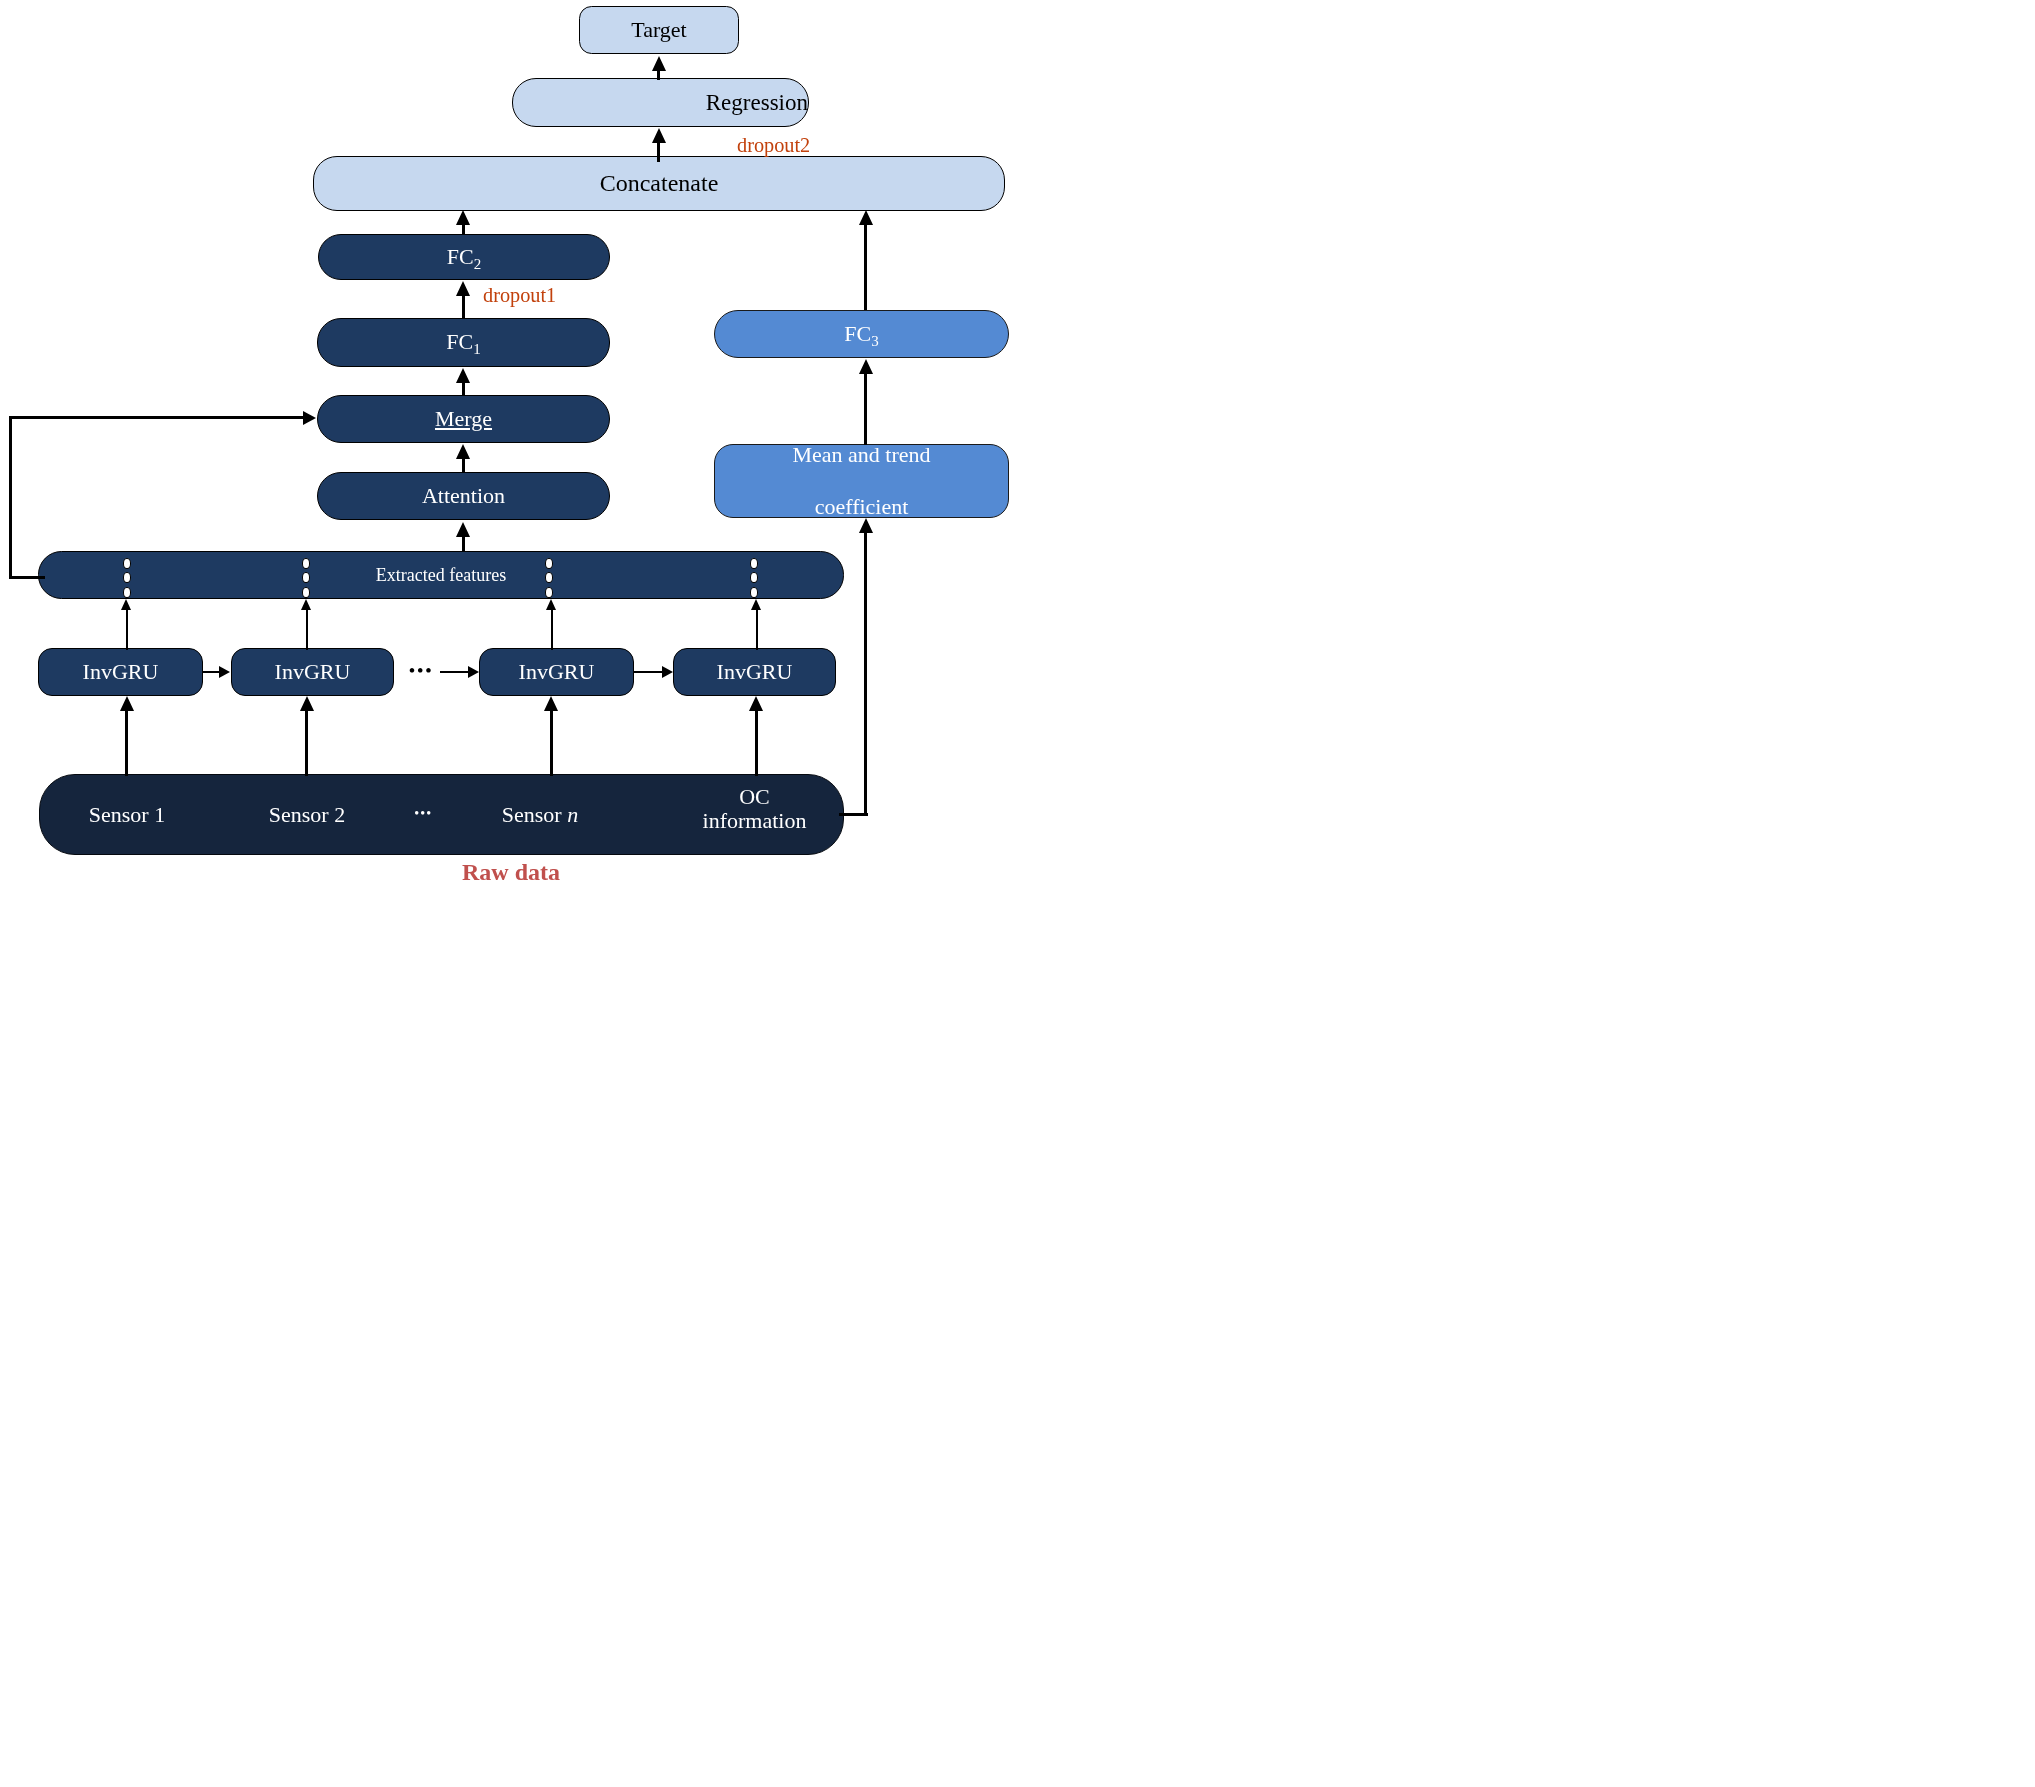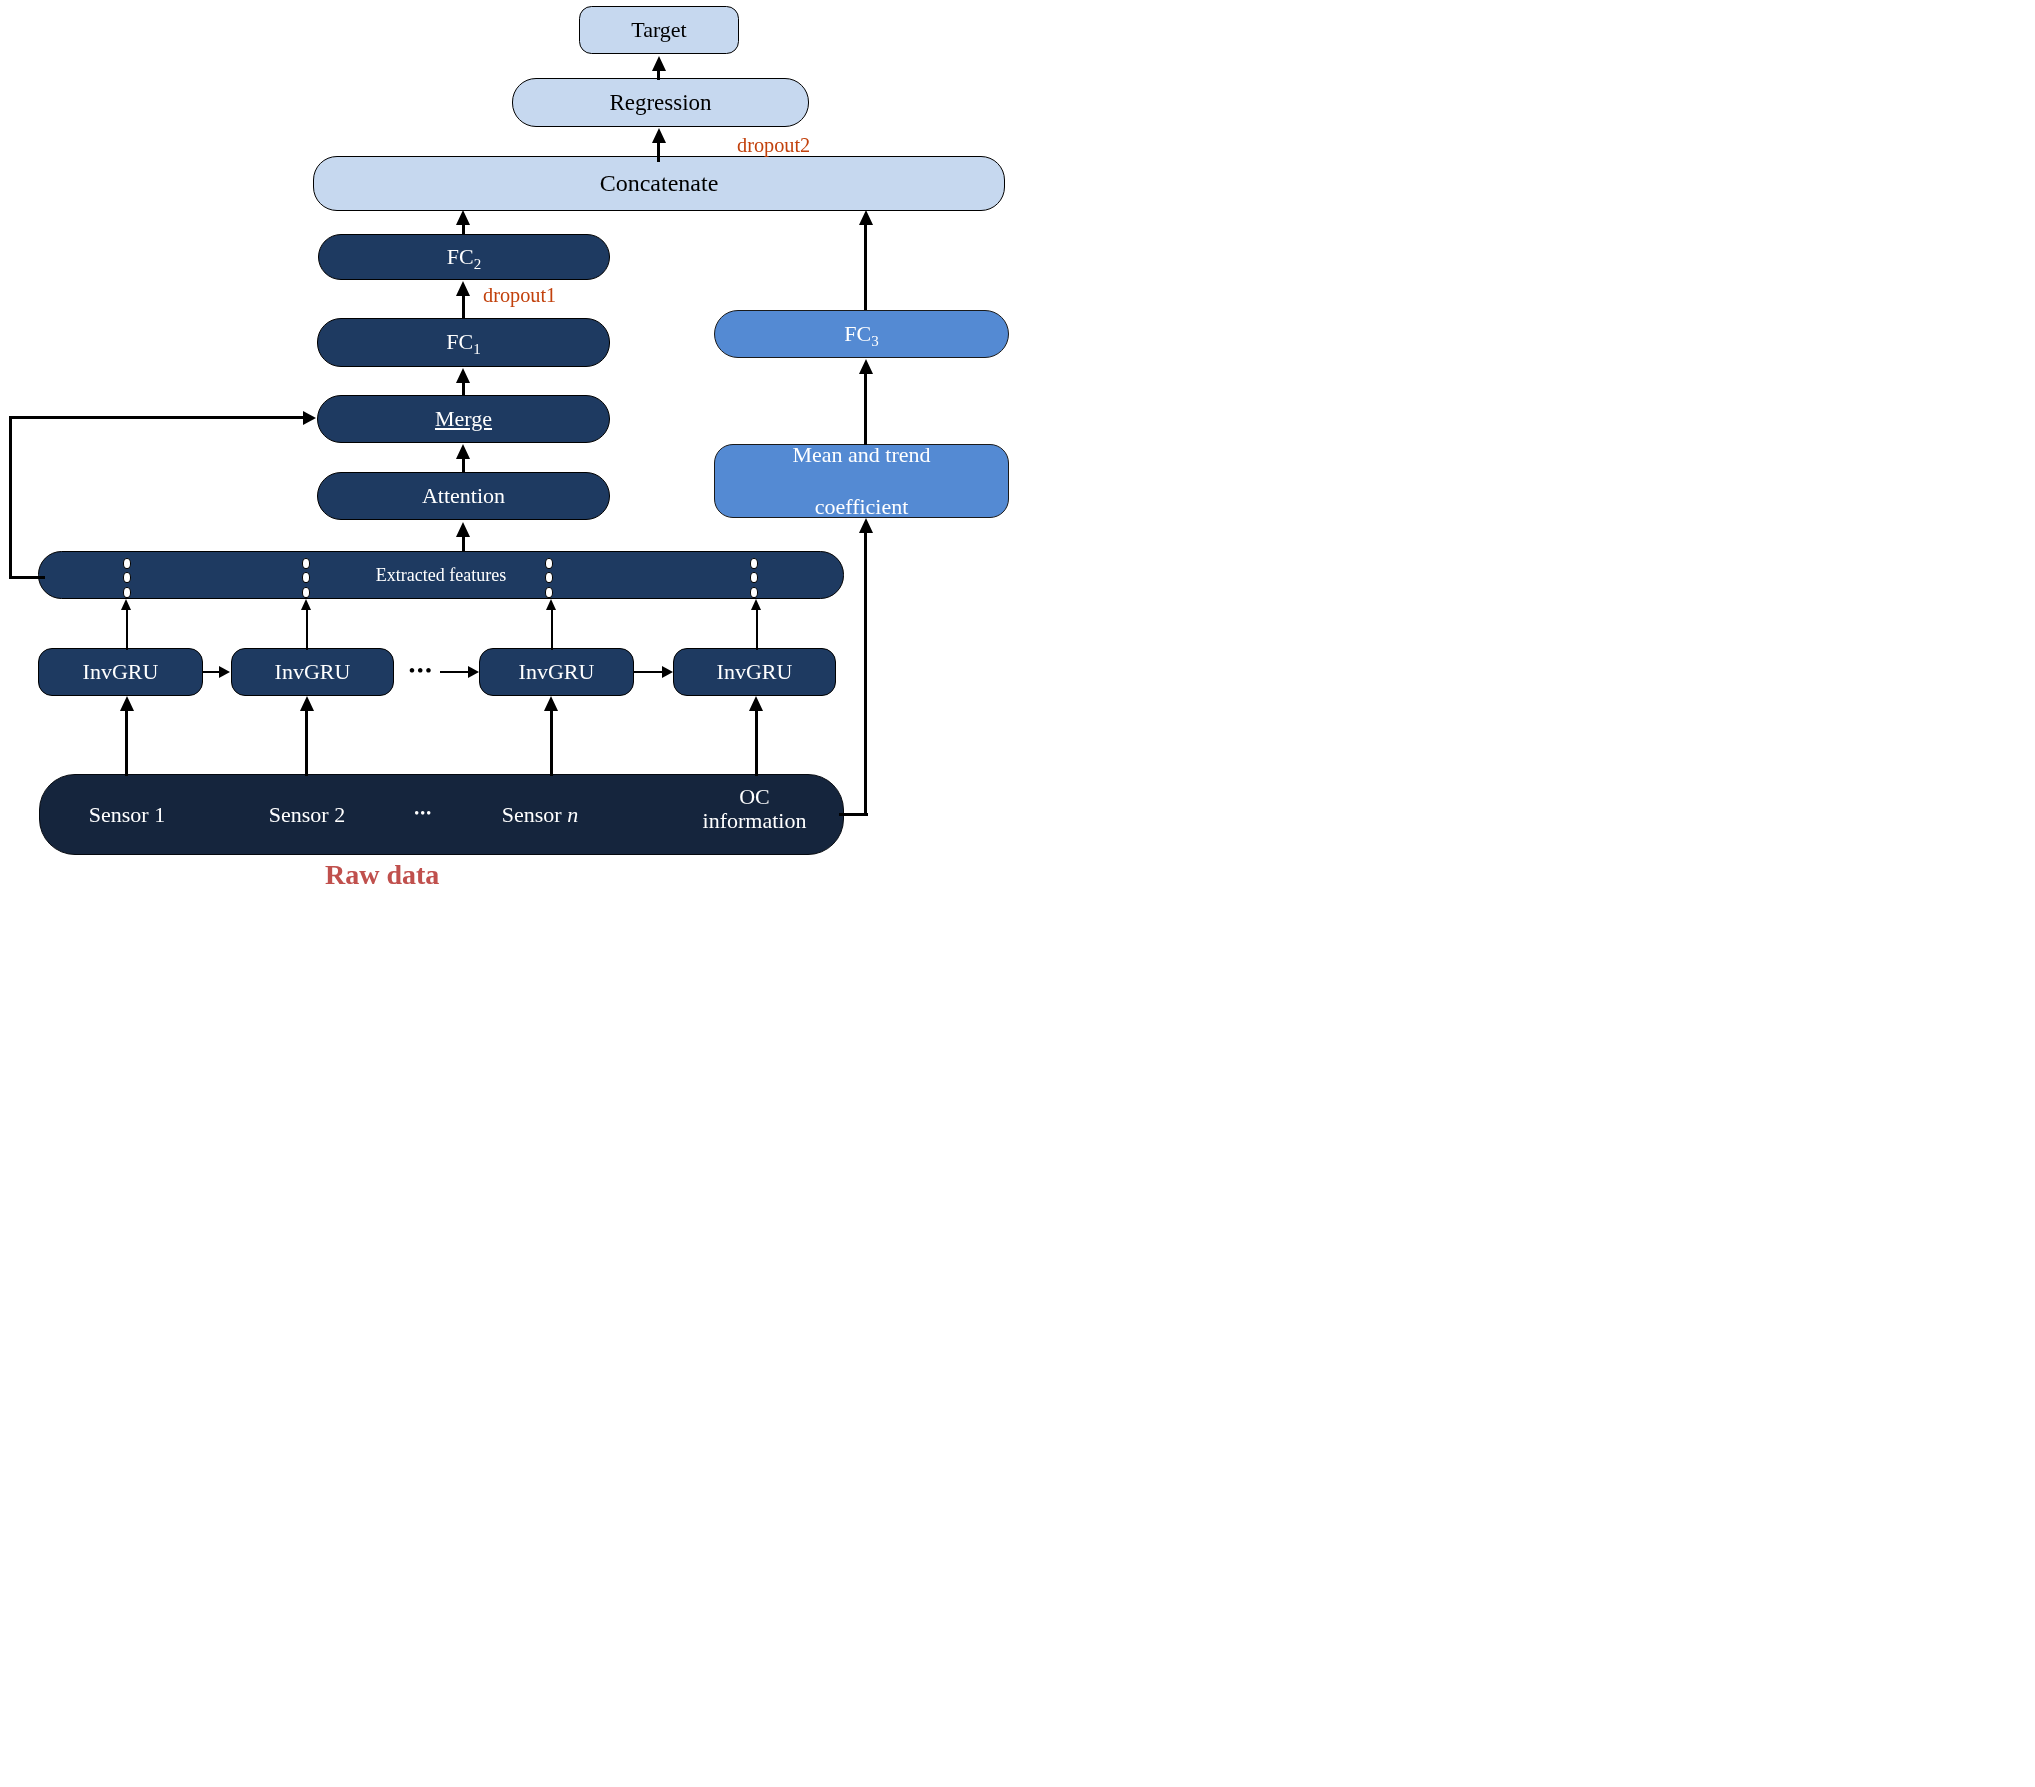--- a/index.html
+++ b/index.html
@@ -37,32 +37,32 @@
     border-left:13.3px solid #000;}
   .hhead.small{border-top-width:6.3px;border-bottom-width:6.3px;border-left-width:11.7px;}
   sub.fcsub{font-size:15px;vertical-align:-4.7px;line-height:0;}
   .vdots{position:absolute;display:flex;flex-direction:column;gap:3.9px;}
   .vdots span{width:5.5px;height:8.6px;background:#fff;border:0.8px solid #000;border-radius:50%;}
   .flabel{position:absolute;color:#c2410c;font-size:20.3px;}
   .bartext{position:absolute;color:#fff;font-size:22px;text-align:center;}
   .chain-dots{position:absolute;color:#000;font-weight:bold;font-size:17px;letter-spacing:2.3px;text-align:center;}
   .raw-dots{position:absolute;color:#fff;font-weight:bold;font-size:12.5px;letter-spacing:1.6px;text-align:center;top:806px;}
   .two-line{flex-direction:column;line-height:28px;gap:24px;}
-  .rawdata{position:absolute;font-size:28px;font-weight:bold;color:var(--red);text-align:left;}
+  .rawdata{position:absolute;font-size:24px;font-weight:bold;color:var(--red);text-align:right;}
 </style>
 </head>
 <body>
 
 <div id="canvas">
 
   <div class="box light" style="left:579px;top:6.3px;width:160px;height:48px;border-radius:12.5px;">
     <span>Target</span>
   </div>
 
-  <div class="box light" style="left:512px;top:78px;width:297px;height:49px;border-radius:24px;font-size:23px;">
+  <div class="box light" style="left:512px;top:78px;width:297px;height:49px;border-radius:24px;font-size:23px;justify-content:flex-end;">
     <span>Regression</span>
   </div>
 
   <div class="box light" style="left:313px;top:156px;width:692px;height:55px;border-radius:24px;font-size:24px;">
     <span>Concatenate</span>
   </div>
 
   <div class="box navy" style="left:318px;top:234px;width:292px;height:46px;border-radius:23px;">
     <span><span>FC</span><sub class="fcsub">2</sub></span>
   </div>

